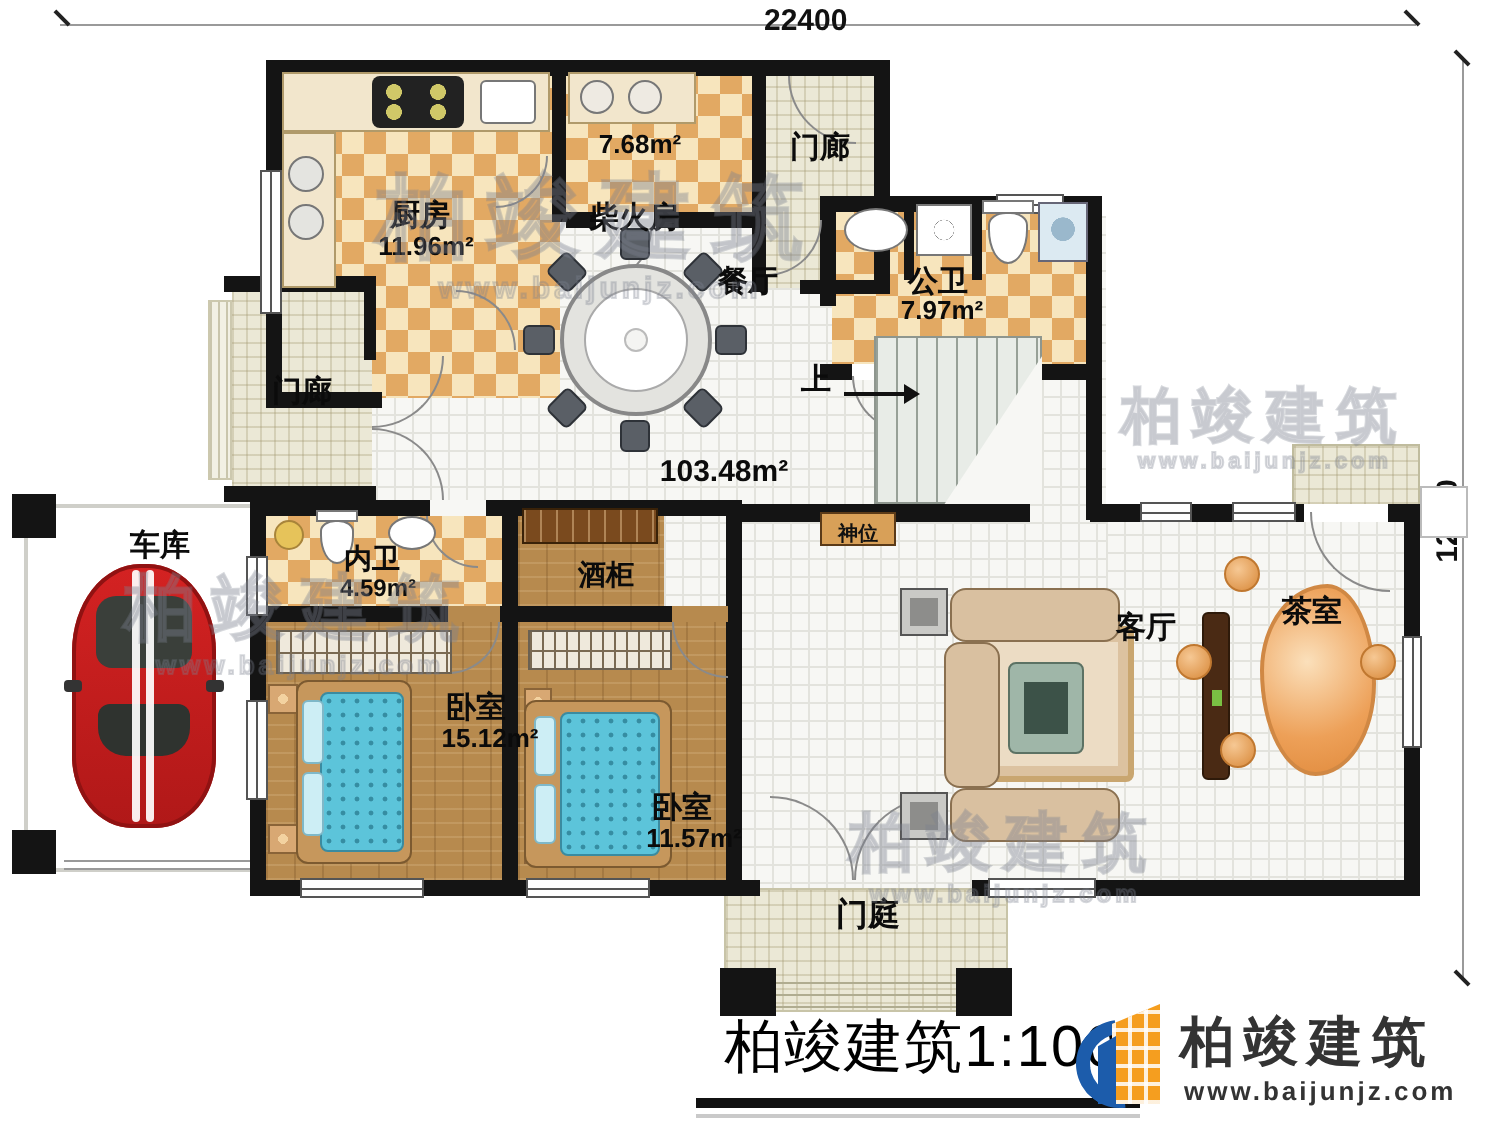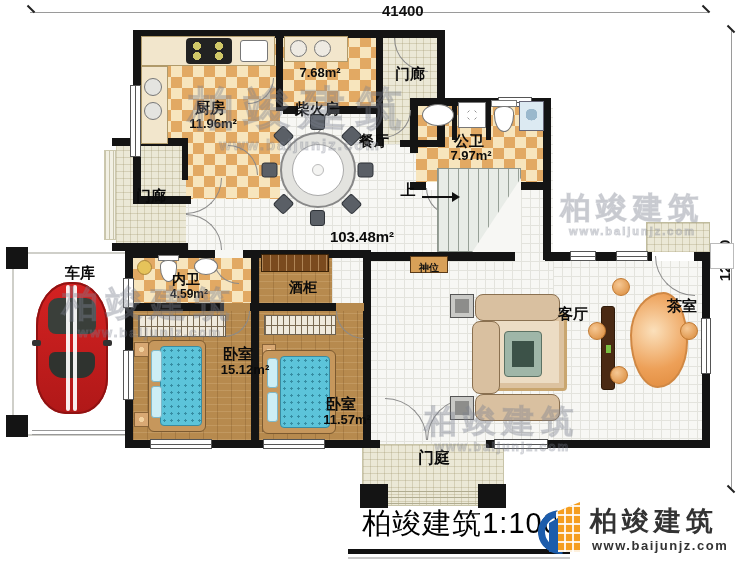--- a/index.html
+++ b/index.html
@@ -41,21 +41,21 @@
   .wm .wm-sub{display:block;letter-spacing:2px;margin-top:-4px;}
   .dimlabel{position:absolute;font-weight:bold;font-size:15px;color:#111;}
   .infoline{white-space:nowrap;font-size:13px;font-weight:bold;color:#1c1c1c;line-height:17px;}
 </style>
 </head>
 <body>
 
 <div class="abs" style="left:30px;top:12px;width:678px;height:1px;background:#9a9a9a;"></div>
 <div class="abs" style="left:26px;top:8px;width:10px;height:2px;background:#222;transform:rotate(45deg);"></div>
 <div class="abs" style="left:701px;top:8px;width:10px;height:2px;background:#222;transform:rotate(45deg);"></div>
-<div class="dimlabel" style="left:382px;top:2px;">41400</div>
+<div class="dimlabel" style="left:382px;top:2px;">22400</div>
 
 <div class="abs" style="left:731px;top:30px;width:1px;height:460px;background:#9a9a9a;"></div>
 <div class="abs" style="left:726px;top:28px;width:10px;height:2px;background:#222;transform:rotate(45deg);"></div>
 <div class="abs" style="left:726px;top:488px;width:10px;height:2px;background:#222;transform:rotate(45deg);"></div>
 <div class="dimlabel" style="left:694px;top:252px;width:60px;text-align:center;transform:rotate(-90deg);">12900</div>
 
 <div class="abs tile" style="left:143px;top:108px;width:410px;height:340px;"></div>
 <div class="abs tile" style="left:553px;top:258px;width:152px;height:190px;"></div>
 <div class="abs porchf" style="left:646px;top:222px;width:64px;height:32px;border:1px solid #c0bc9e;box-sizing:border-box;"></div>
 <div class="abs" style="left:710px;top:243px;width:24px;height:26px;border:1px solid #bbb;background:#fff;box-sizing:border-box;"></div>
@@ -252,21 +252,21 @@
 <span class="rlabel" style="left:151px;top:196px;">门廊</span>
 <span class="rlabel" style="left:80px;top:273px;">车库</span>
 <span class="rlabel" style="left:186px;top:280px;font-size:14px;">内卫</span>
 <span class="rarea" style="left:189px;top:294px;font-size:12px;">4.59m²</span>
 <span class="rlabel" style="left:303px;top:288px;font-size:14px;">酒柜</span>
 <span class="rlabel" style="left:238px;top:354px;">卧室</span>
 <span class="rarea" style="left:245px;top:369px;">15.12m²</span>
 <span class="rlabel" style="left:341px;top:404px;">卧室</span>
 <span class="rarea" style="left:347px;top:419px;">11.57m²</span>
 <span class="rlabel" style="left:573px;top:314px;">客厅</span>
-<span class="rlabel" style="left:682px;top:306px;text-align:right;">茶室</span>
+<span class="rlabel" style="left:656px;top:306px;text-align:right;">茶室</span>
 <span class="rlabel" style="left:434px;top:458px;font-size:16px;">门庭</span>
 
 <div class="wm" style="left:140px;top:78px;width:320px;font-size:46px;letter-spacing:10px;">
   <span>柏竣建筑</span>
   <span class="wm-sub" style="font-size:15px;">www.baijunjz.com</span>
 </div>
 <div class="wm" style="left:545px;top:188px;width:175px;font-size:30px;letter-spacing:6px;">
   <span>柏竣建筑</span>
   <span class="wm-sub" style="font-size:11px;">www.baijunjz.com</span>
 </div>

